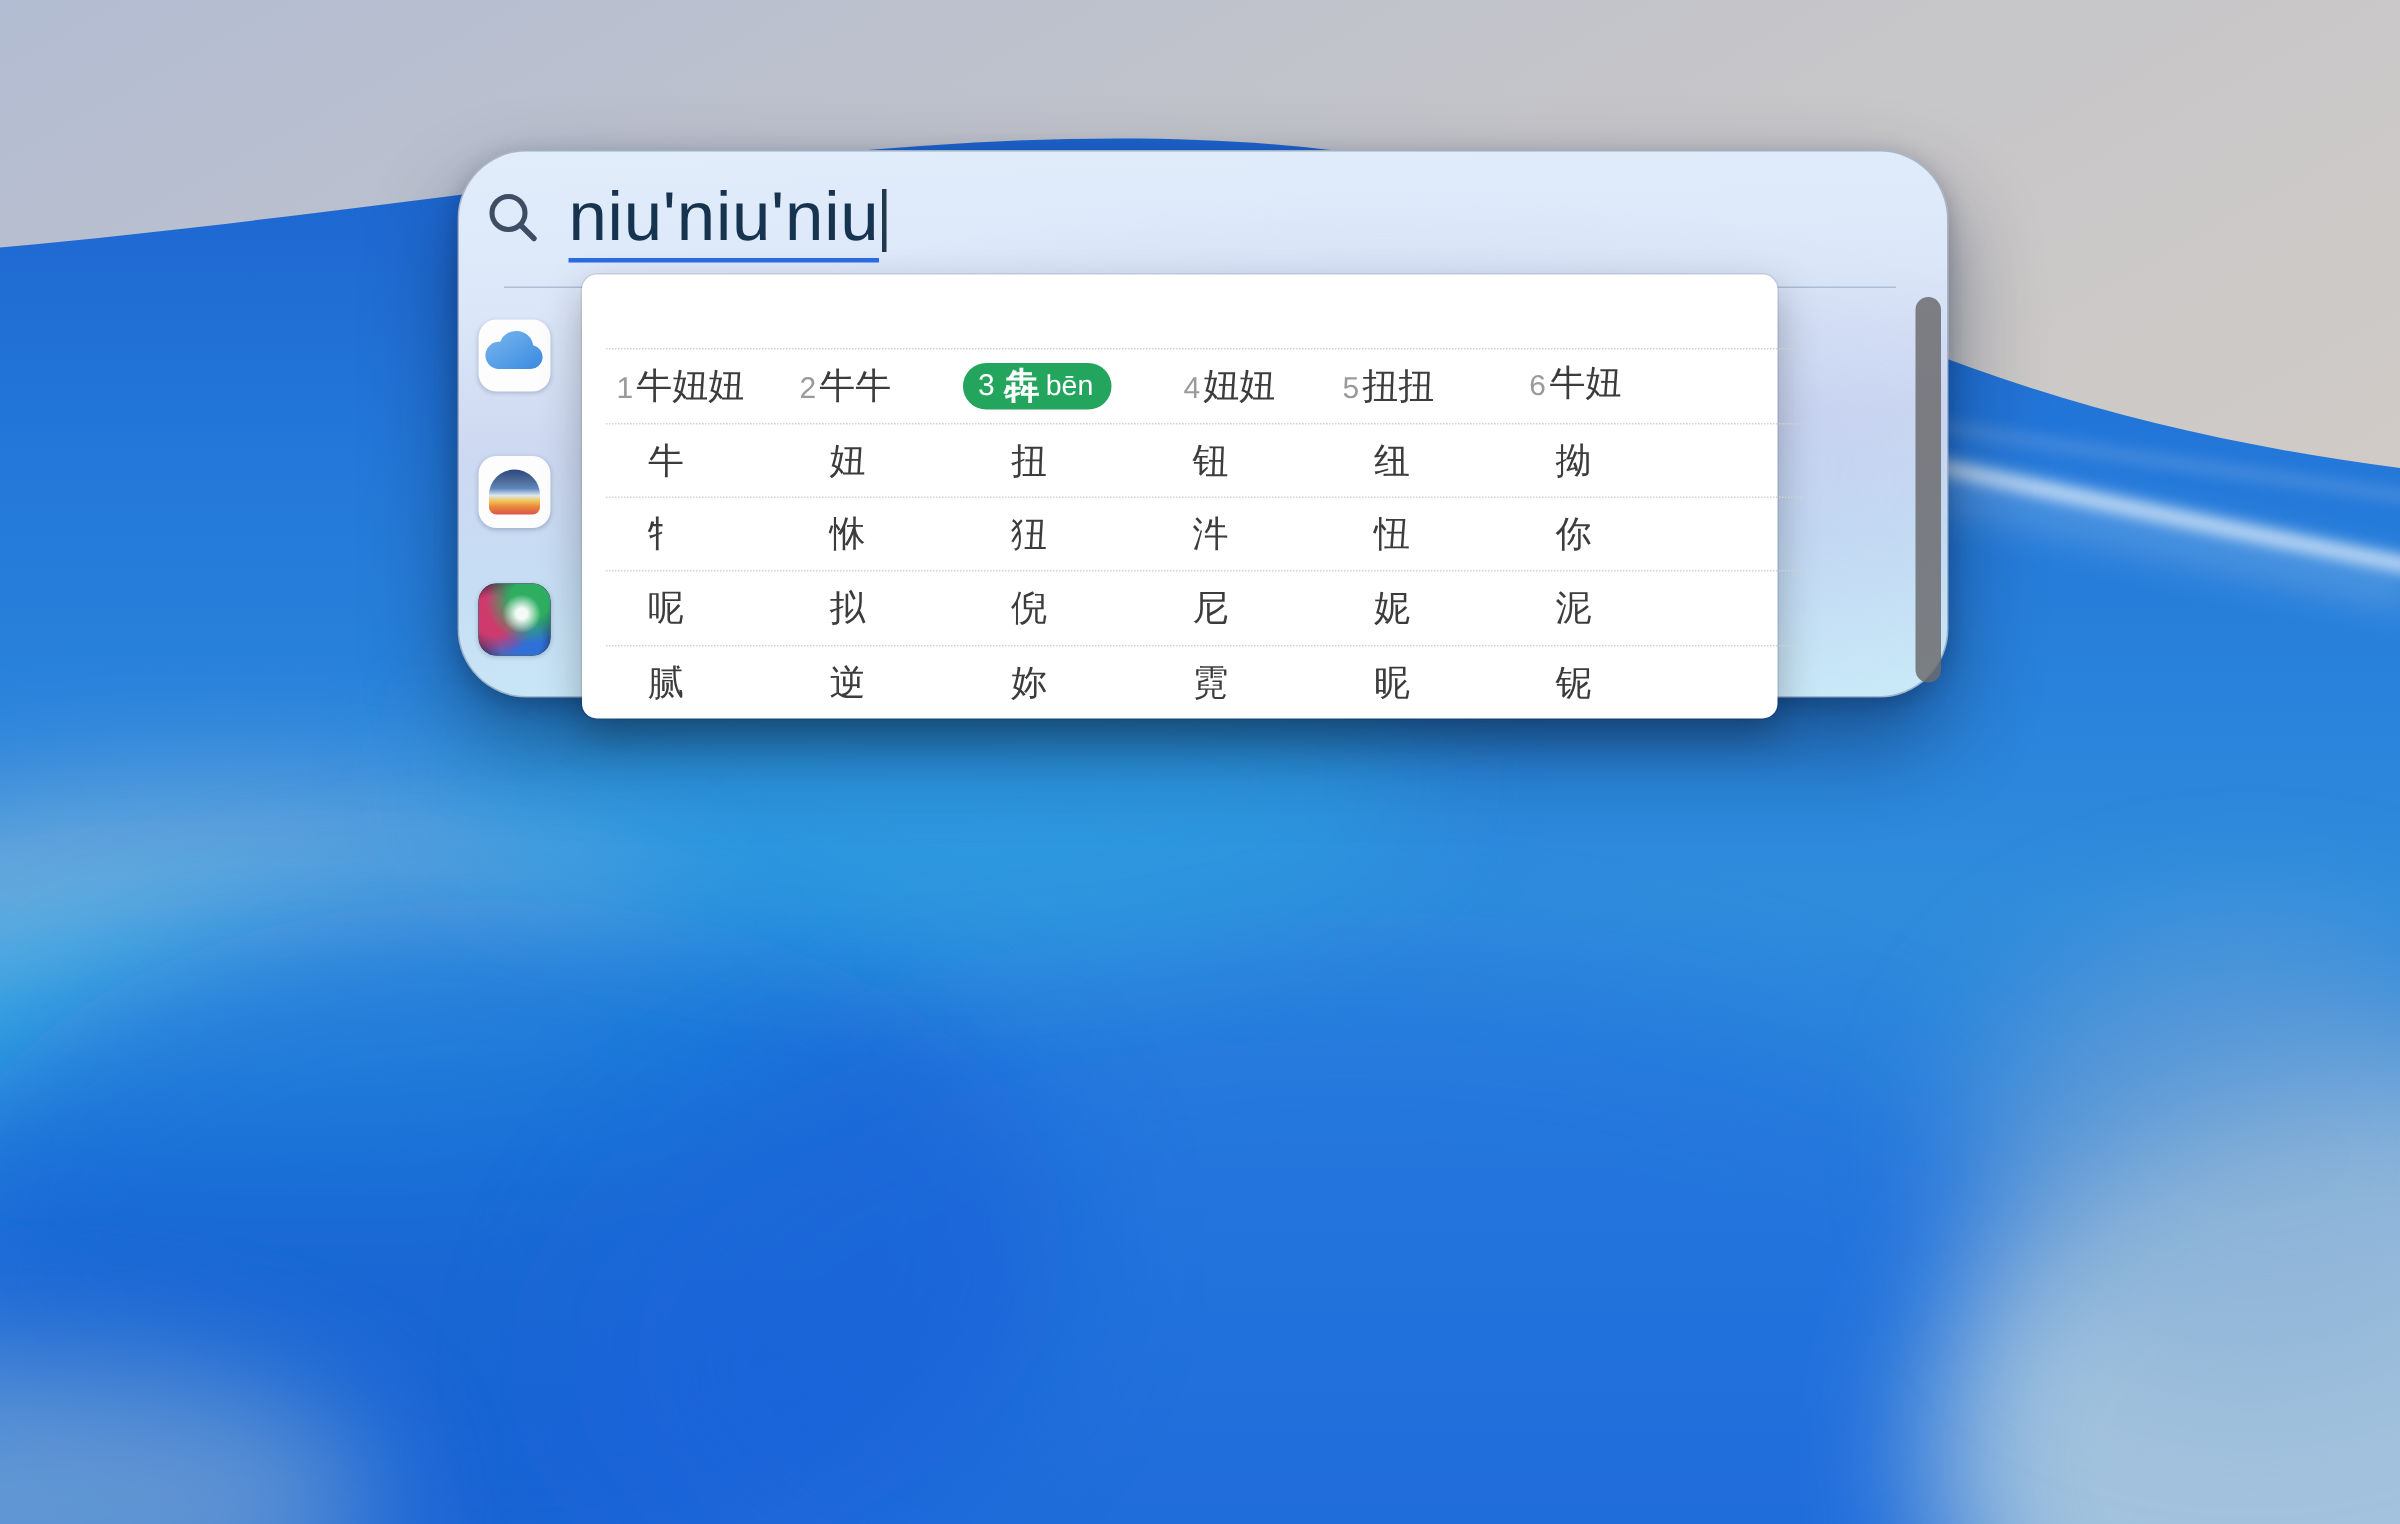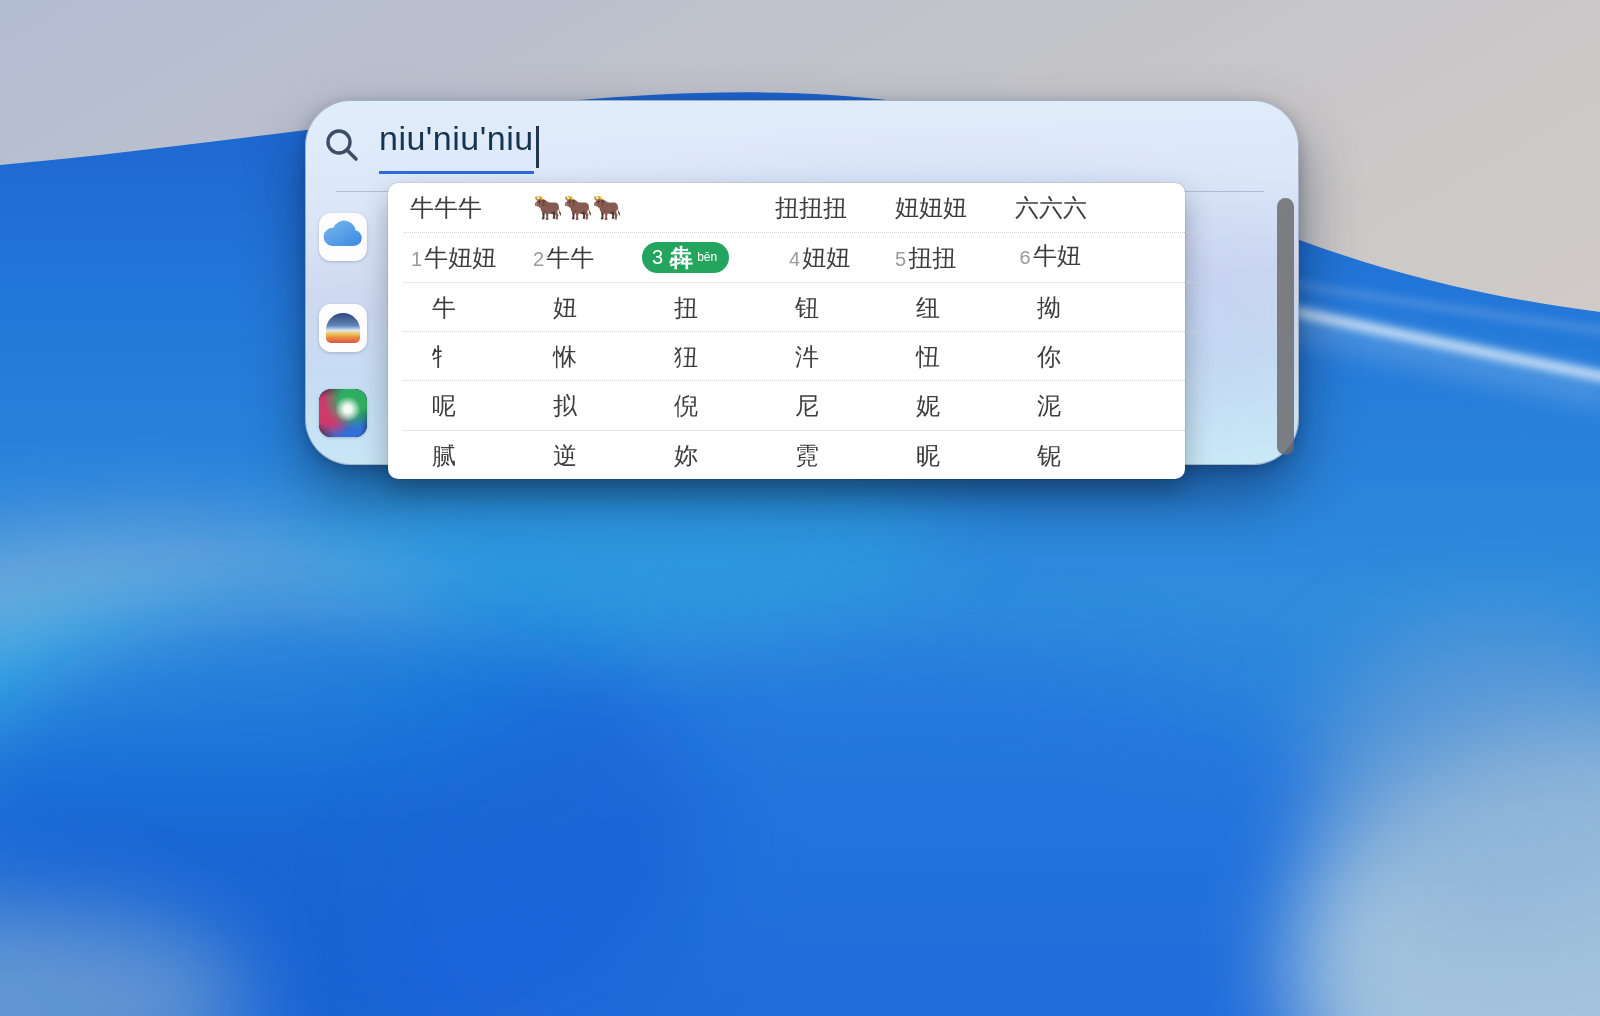--- a/index.html
+++ b/index.html
@@ -17,22 +17,22 @@
     border:1px solid rgba(125,135,155,0.55);
     background:
       radial-gradient(ellipse at 62% 58%, rgba(165,175,235,0.28), rgba(165,175,235,0) 62%),
       linear-gradient(178deg,#e2edfb 0%,#dbe6f8 28%,#cdd8f1 52%,#c6ddf3 72%,#c9e9f8 100%);
     box-shadow:0 30px 60px rgba(5,20,50,0.45), 0 4px 14px rgba(5,20,50,0.25);
   }
   .search-row{position:absolute;left:0;top:0;width:100%;height:90px;}
   .search-icon{position:absolute;left:18px;top:26px;width:36px;height:36px;}
   .compose-wrap{position:absolute;left:73px;top:20px;height:52px;display:flex;align-items:center;}
   .compose-text{
-    font-size:34px;font-weight:500;color:#16344f;letter-spacing:0.5px;
-    border-bottom:3px solid #2d6be2;padding-bottom:14px;line-height:1.1;
+    font-size:46px;font-weight:500;color:#16344f;letter-spacing:0.5px;
+    border-bottom:3px solid #2d6be2;padding-bottom:3px;line-height:1.1;
   }
   .caret{display:inline-block;width:3px;height:42px;background:#22384e;margin-left:2px;}
   .panel-divider{position:absolute;left:30px;top:90px;width:928px;height:0;border-top:1px solid rgba(95,115,150,0.35);}
   
   .app-tile{position:absolute;left:13px;width:48px;height:48px;border-radius:12px;background:#fdfdfe;
     box-shadow:0 1px 3px rgba(30,50,90,0.25);}
   .tile-1{top:112px;}
   .tile-2{top:203px;}
   .tile-3{top:288px;background:#101b33;overflow:hidden;}
   .tile-2 .dome{
@@ -62,21 +62,21 @@
   .cand-row{position:absolute;left:0;width:100%;height:49px;}
   .cand-row.bordered{border-top:1px dotted #d2d2d2;margin-left:16px;}
   .cand-item{position:absolute;top:0;height:49px;line-height:49px;font-size:24px;color:#3c3c3c;white-space:nowrap;}
   .cand-num{font-size:20px;color:#9a9a9a;margin-right:2px;}
   .cand-pill{
     position:absolute;top:9px;height:31px;border-radius:16px;padding:0 12px 0 10px;
     display:flex;align-items:center;gap:4px;background:#24a55e;color:#fff;line-height:31px;
   }
   .cand-pill .cand-num{color:#fff;}
   .cand-pill .cand-text{font-size:24px;font-weight:bold;color:#fff;line-height:31px;}
-  .cand-pill .cand-pinyin{font-size:12px;color:#fff;line-height:31px;}
+  .cand-pill .cand-pinyin{font-size:19px;color:#fff;line-height:31px;}
 </style>
 </head>
 <body>
 
 <div class="wallpaper">
 <svg width="1600" height="1016" viewBox="0 0 1600 1016" aria-hidden="true">
   <defs>
     <linearGradient id="sky" x1="0" y1="0" x2="1" y2="0.7">
       <stop offset="0" stop-color="#b2bcd2"></stop>
       <stop offset="0.5" stop-color="#c5c5c9"></stop>
@@ -142,27 +142,20 @@
     <div class="dome"></div>
   </div>
   <div class="app-tile tile-3">
     <div class="orb"></div>
   </div>
 
   <div class="scrollbar"></div>
 </div>
 
 <div class="ime">
-    <div class="cand-row" style="top: 0px; height: 49.3333px;">
-      <span class="cand-item" style="left: 22px; line-height: 49.3333px;">牛牛牛</span>
-      <span class="cand-item emoji" style="left: 145px; line-height: 49.3333px;">🐂🐂🐂</span>
-      <span class="cand-item" style="left: 387px; line-height: 49.3333px;">扭扭扭</span>
-      <span class="cand-item" style="left: 507px; line-height: 49.3333px;">妞妞妞</span>
-      <span class="cand-item" style="left: 627px; line-height: 49.3333px;">六六六</span>
-    </div>
     <div class="cand-row bordered" style="top: 49.3333px; height: 49.3333px;">
       <span class="cand-item" style="left: 7px; line-height: 49.3333px;"><span class="cand-num">1</span><span>牛妞妞</span></span>
       <span class="cand-item" style="left: 129px; line-height: 49.3333px; text-align: right;"><span class="cand-num">2</span><span>牛牛</span></span>
       <div class="cand-pill" style="left: 238px; background: rgb(36, 165, 94);">
         <span class="cand-num">3</span>
         <span class="cand-text">犇</span>
         <span class="cand-pinyin">bēn</span>
       </div>
       <span class="cand-item" style="left: 385px; line-height: 49.3333px;"><span class="cand-num">4</span><span>妞妞</span></span>
       <span class="cand-item" style="left: 491px; line-height: 49.3333px;"><span class="cand-num">5</span><span>扭扭</span></span>

